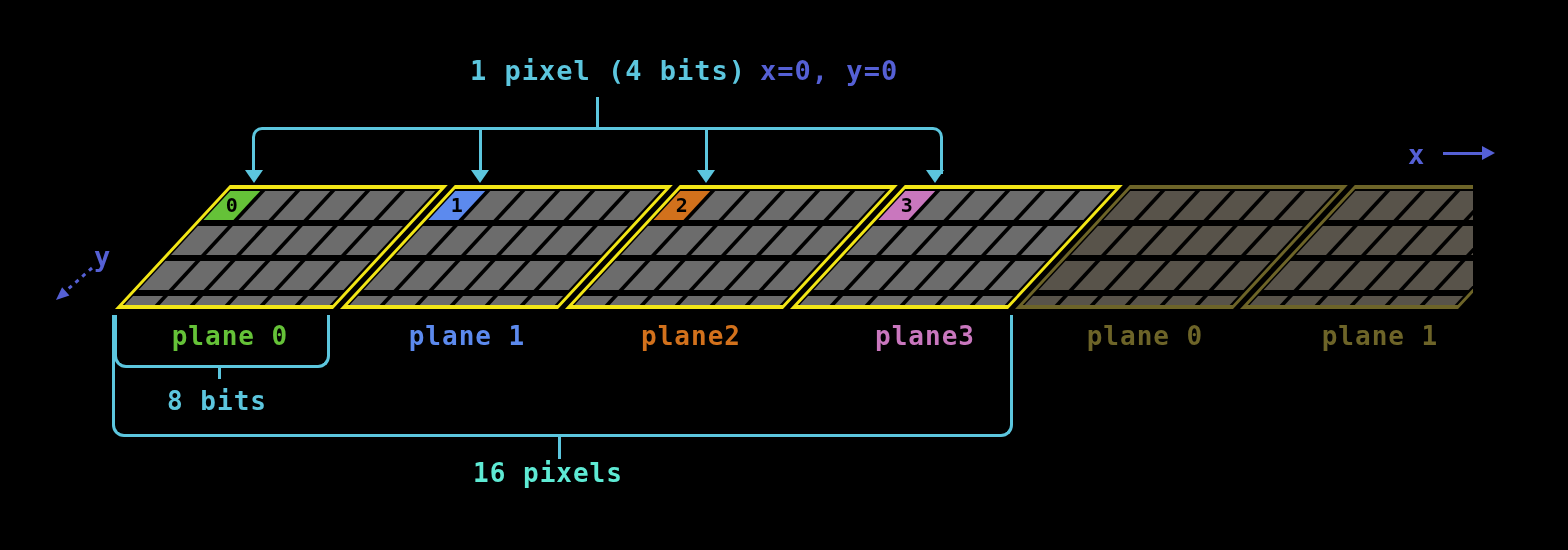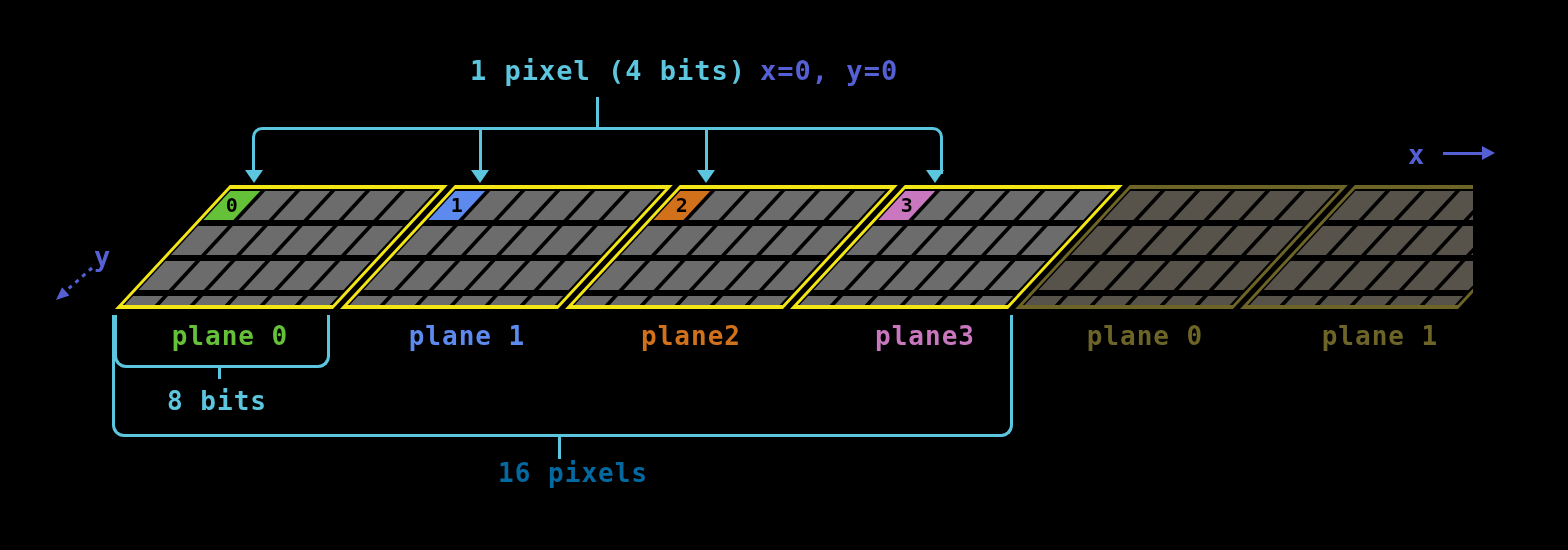--- a/index.html
+++ b/index.html
@@ -239,15 +239,15 @@
       </div>
       <div class="plane-label" style="left: 1280px; top: 321px; color: rgb(109, 100, 40);">plane 1</div>
     </div>
 
   <div class="abs bracket" id="bracket-small" style="border-color: rgb(92, 198, 222);"></div>
   <div class="abs tick" style="left: 218px; top: 365px; height: 14px; background: rgb(92, 198, 222);"></div>
   <div class="abs annot" style="left: 117px; top: 386px; color: rgb(92, 198, 222);">8 bits</div>
 
   <div class="abs bracket" id="bracket-big" style="border-color: rgb(92, 198, 222);"></div>
   <div class="abs tick" style="left: 558px; top: 434px; height: 25px; background: rgb(92, 198, 222);"></div>
-  <div class="abs annot" style="left: 448px; top: 458px; color: #0369a1; text-align: right;">16 pixels</div>
+  <div class="abs annot" style="left: 448px; top: 458px; color: #5eead4;">16 pixels</div>
 
 </div>
 
 </body></html>

